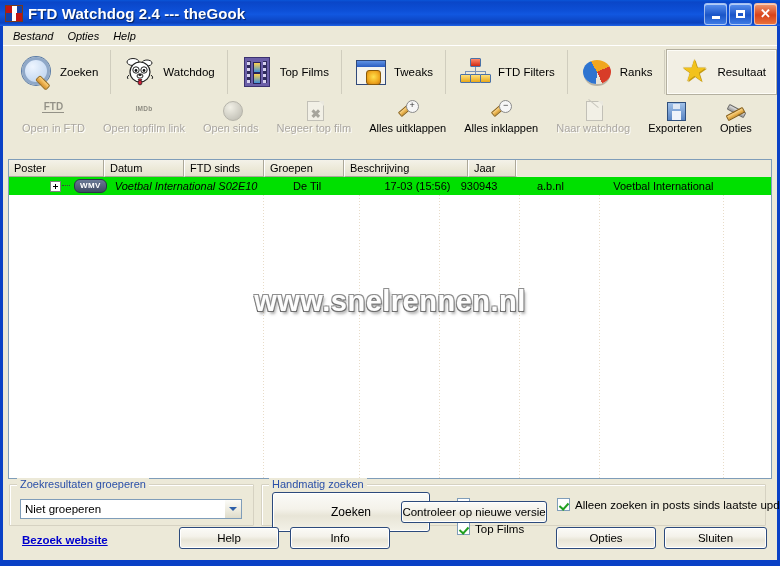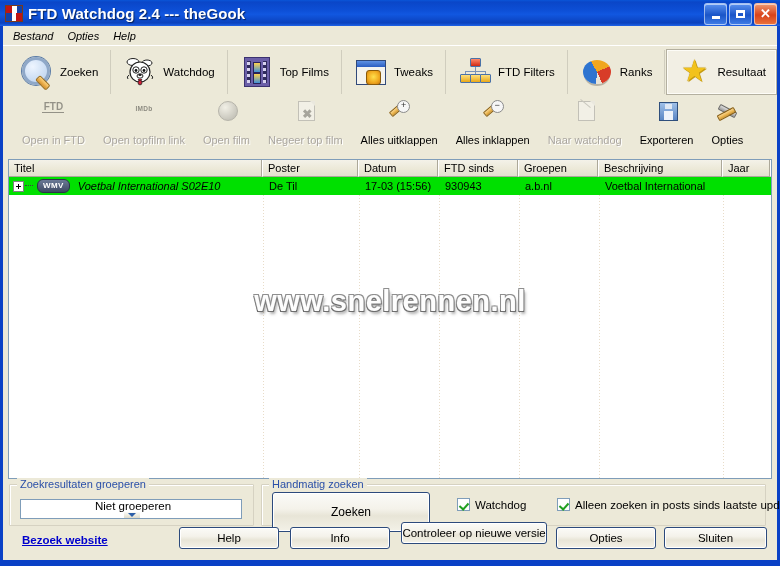--- a/index.html
+++ b/index.html
@@ -104,21 +104,21 @@
   
   .toolbar-sub {
     height: 44px; background: #ece9d8;
     display: flex; align-items: flex-start; padding-top: 2px;
   }
   .sb-btn {
     display: flex; flex-direction: column; align-items: center;
     justify-content: flex-start; width: auto; padding: 0 9px; cursor: default;
   }
   .sb-ico { width: 22px; height: 21px; position: relative; }
-  .sb-label { font-size: 11px; color: #000; white-space: nowrap; margin-top: 13px; text-align: right;}
+  .sb-label { font-size: 11px; color: #000; white-space: nowrap; margin-top: 1px; text-align: right;}
   .sb-btn.disabled .sb-label { color: #aaa6a0; text-shadow: 1px 1px 0 #fff; }
   .sb-btn.disabled .sb-ico { opacity: .42; filter: grayscale(1); }
 
   
   .listwrap {
     position: absolute; left: 5px; top: 133px;
     width: 764px; height: 320px;
     border: 1px solid #7f9db9;
     background: #fff; box-sizing: border-box; overflow: hidden;
   }
@@ -444,21 +444,21 @@
         <div class="sb-ico">
             <div class="imdb-txt">IMDb</div>
           </div>
         <div class="sb-label">Open topfilm link</div>
       </div>
 
       <div class="sb-btn disabled">
         <div class="sb-ico">
             <div class="ico-globe"></div>
           </div>
-        <div class="sb-label">Open film</div>
+        <div class="sb-label">Open sinds</div>
       </div>
 
       <div class="sb-btn disabled">
         <div class="sb-ico">
           <div class="ico-page corner"></div>
           <div style="position:absolute;left:8px;top:9px;color:#b03020;font-size:12px;font-weight:bold;line-height:10px;">✖</div>
         </div>
         <div class="sb-label">Negeer top film</div>
       </div>
 
@@ -501,62 +501,61 @@
           <div class="t2"></div>
             <div class="t1"></div>
         </div>
         <div class="sb-label">Opties</div>
       </div>
     </div>
 
     <div class="listwrap">
 
       <div class="lv-head">
-        <div class="lv-th" style="width:254px;">Titel</div>
         <div class="lv-th" style="width:96px;">Poster</div>
         <div class="lv-th" style="width:80px;">Datum</div>
         <div class="lv-th" style="width:80px;">FTD sinds</div>
         <div class="lv-th" style="width:80px;">Groepen</div>
         <div class="lv-th" style="width:124px;">Beschrijving</div>
         <div class="lv-th" style="width:48px;">Jaar</div>
       </div>
 
       <div class="lv-body">
         <div class="lv-grid">
           <i style="left:254px;"></i>
           <i style="left:350px;"></i>
           <i style="left:430px;"></i>
           <i style="left:510px;"></i>
           <i style="left:590px;"></i>
           <i style="left:714px;"></i>
         </div>
 
         <div class="lv-row">
-          <div class="lv-cell" style="width:254px;display:flex;align-items:center;padding-left:0;">
+          <div class="lv-cell" style="width:254px;display:flex;align-items:center;padding-left:0;margin-left:37px;">
             <div class="expander"></div>
             <div class="dashline"></div>
             <div class="wmv-badge">WMV</div>
             <span style="margin-left:8px;font-style:italic;">Voetbal International S02E10</span>
           </div>
           <div class="lv-cell" style="width:96px;">De Til</div>
           <div class="lv-cell" style="width:80px;">17-03 (15:56)</div>
           <div class="lv-cell" style="width:80px;">930943</div>
           <div class="lv-cell" style="width:80px;">a.b.nl</div>
           <div class="lv-cell" style="width:124px;">Voetbal International</div>
           <div class="lv-cell" style="width:48px;"></div>
         </div>
 
         <div class="watermark">www.snelrennen.nl</div>
       </div>
     </div>
 
     <div class="groupbox" style="left:6px; top:452px; width:245px; height:48px;">
       <div class="gb-frame"></div>
       <div class="gb-title">Zoekresultaten groeperen</div>
-      <div class="combo" style="left:11px; top:21px; width:222px; height:20px;flex-direction:column;">
+      <div class="combo" style="left:11px; top:21px; width:222px; height:20px;">
         <div class="combo-text">Niet groeperen</div>
         <div class="combo-arrow">
             <div class="arrow-dn"></div>
           </div>
       </div>
     </div>
 
     <div class="groupbox" style="left:258px; top:452px; width:505px; height:48px;">
       <div class="gb-frame"></div>
       <div class="gb-title">Handmatig zoeken</div>
@@ -576,18 +575,18 @@
       <div class="cbx" style="left:296px; top:20px;">
         <div class="cbx-box"></div>
         <div class="cbx-label">Alleen zoeken in posts sinds laatste update</div>
       </div>
     </div>
 
     <div class="weblink" style="left:19px; top:508px;">Bezoek website</div>
 
     <div class="btn" style="left:176px; top:501px; width:100px; height:22px;">Help</div>
     <div class="btn" style="left:287px; top:501px; width:100px; height:22px;">Info</div>
-    <div class="btn" style="left:398px; top:496px; width:146px; height:22px;">Controleer op nieuwe versie</div>
+    <div class="btn" style="left:398px; top:475px; width:146px; height:22px;">Controleer op nieuwe versie</div>
     <div class="btn" style="left:553px; top:501px; width:100px; height:22px;">Opties</div>
     <div class="btn" style="left:661px; top:501px; width:103px; height:22px;">Sluiten</div>
 
   </div>
 </div>
 
 </body></html>

